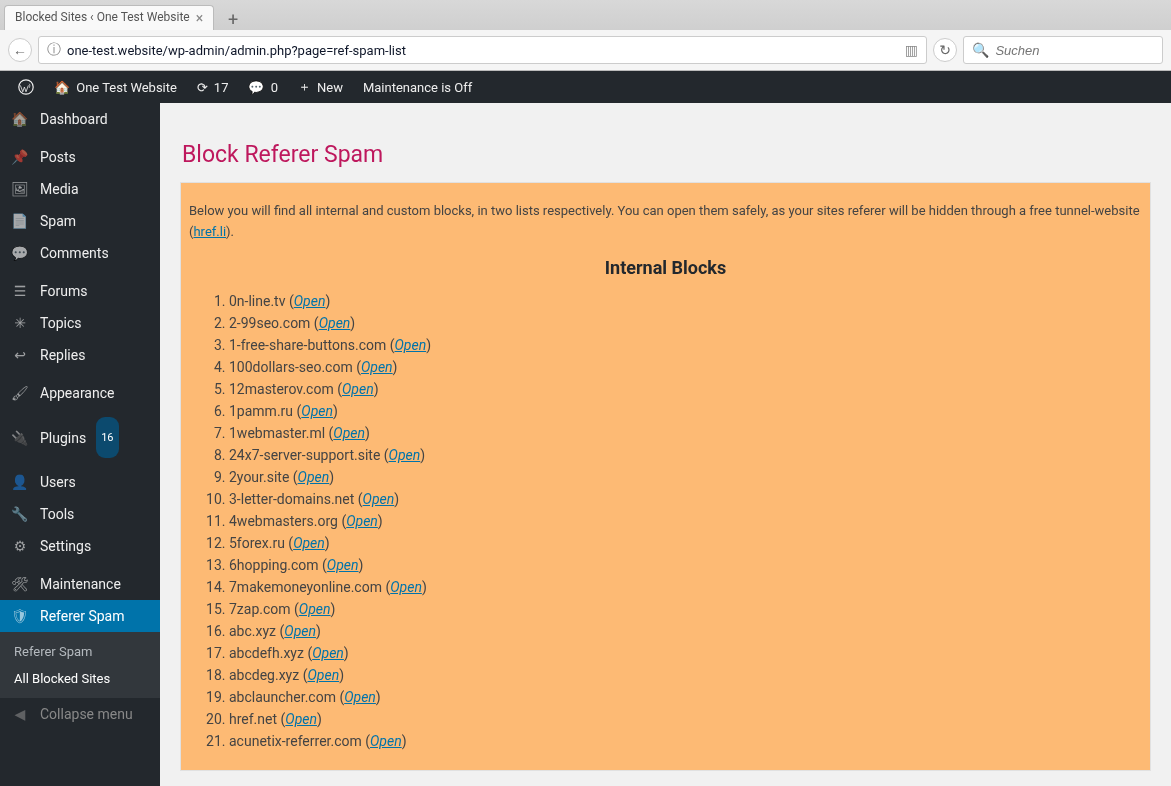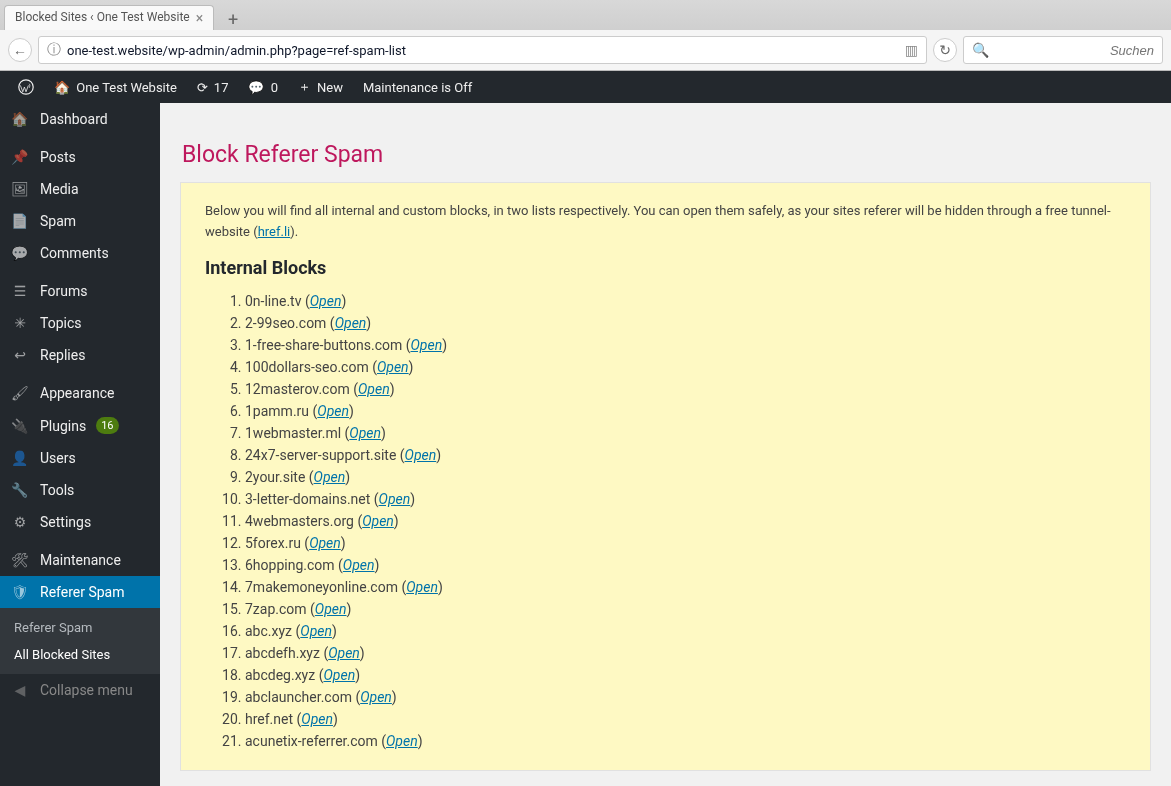--- a/index.html
+++ b/index.html
@@ -9,45 +9,45 @@
   .tab-strip { display: flex; align-items: flex-end; height: 30px; padding: 3px 4px 0; background: linear-gradient(#d8d8d8,#cfcfcf); }
   .tab { display: flex; align-items: flex-start; gap: 6px; padding: 4px 10px; max-width: 230px; background: #f9f9f9; border: 1px solid #bbb; border-bottom: none; border-radius: 4px 4px 0 0; font-size: 12px; color: #555; white-space: nowrap; overflow: hidden; }
   .tab-close { font-size: 14px; color: #888; cursor: pointer; }
   .new-tab { width: 26px; height: 22px; display: flex; align-items: center; justify-content: center; color: #666; font-size: 18px; margin-left: 6px; cursor: pointer; }
   .toolbar { display: flex; align-items: center; gap: 6px; padding: 6px 8px; background: #f5f5f5; }
   .tb-btn { width: 24px; height: 24px; display: flex; align-items: center; justify-content: center; border: 1px solid #ccc; border-radius: 12px; color: #666; cursor: pointer; font-size: 14px; background: #fff; }
   .url-bar { flex: 1; display: flex; align-items: center; gap: 6px; border: 1px solid #ccc; border-radius: 3px; background: #fff; height: 28px; padding: 0 8px; }
   .url-input { flex: 1; border: none; outline: none; font-size: 13px; color: #0f172a; background: transparent; }
   .url-icon { color: #888; font-size: 14px; }
   .search-box { display: flex; align-items: center; gap: 6px; border: 1px solid #ccc; border-radius: 3px; background: #fff; height: 28px; padding: 0 8px; width: 200px; }
-  .search-input { border: none; outline: none; font-size: 13px; color: #555; width: 100%; font-style: italic; text-align: right; }
+  .search-input { border: none; outline: none; font-size: 13px; color: #555; width: 100%; font-style: italic; }
   
   .wp-admin-bar { display: flex; align-items: center; height: 32px; background: #23282d; color: #eee; padding: 0 8px; font-size: 13px; }
   .ab-item { display: flex; align-items: center; gap: 6px; padding: 0 10px; height: 100%; color: #eee; cursor: pointer; }
   .ab-sep { flex: 1; }
   
   .wp-body { display: flex; min-height: calc(786px - 30px - 40px - 32px); }
   
   .wp-sidebar { width: 160px; background: #23282d; color: #eee; font-size: 14px; }
   .menu-item { display: flex; align-items: center; gap: 10px; padding: 8px 10px; cursor: pointer; color: #eee; position: relative; }
   .menu-item.current { background: #0073aa; color: #fff; }
   .menu-item.current::after { content: ""; position: absolute; right: -8px; top: 50%; transform: translateY(-50%); border: 8px solid transparent; border-right-color: #f1f1f1; }
   .menu-sep { height: 6px; }
   .menu-icon { width: 20px; text-align: center; opacity: .6; }
   .submenu { background: #32373c; padding: 6px 0; }
   .submenu-item { padding: 6px 12px 6px 14px; cursor: pointer; color: #b4b9be; font-size: 13px; }
   .submenu-item.current { color: #ffffff; font-weight: 400; }
-  .count-bubble { display: inline-block; min-width: 18px; padding: 0 5px; border-radius: 9px; background: #4d7c0f; color: #fff; font-size: 11px; line-height: 17px; text-align: center; }
+  .count-bubble { display: inline-block; min-width: 18px; padding: 12px 5px; border-radius: 9px; background: #0c4a6e; color: #fff; font-size: 11px; line-height: 17px; text-align: center; }
   
   .wp-content { flex: 1; padding: 10px 20px 40px; }
   h1.page-title { font-size: 23px; font-weight: 400; color: #be185d; margin: 28px 2px 14px; }
-  .card { background: #fef9c3; border: 1px solid #e1e1e1; padding: 18px 24px; }
+  .card { background: #fdba74; border: 1px solid #e1e1e1; padding: 18px 8px; }
   .card p { line-height: 1.6; margin-bottom: 14px; }
   .card a { color: #0073aa; text-decoration: underline; }
-  h2.section-title { font-size: 18px; font-weight: 700; color: #23282d; margin: 8px 0 12px; }
+  h2.section-title { font-size: 18px; font-weight: 700; color: #23282d; margin: 8px 0 12px; text-align: center; }
   ol.block-list { padding-left: 40px; }
   ol.block-list li { padding: 3px 0; font-size: 14px; color: #444; }
   ol.block-list a { color: #0073aa; text-decoration: underline; font-style: italic; }
   .icon-svg { width: 16px; height: 16px; fill: currentColor; display: inline-block; vertical-align: middle; }
 </style>
 </head>
 <body>
 
 <div class="browser-chrome">
   <div class="tab-strip">

